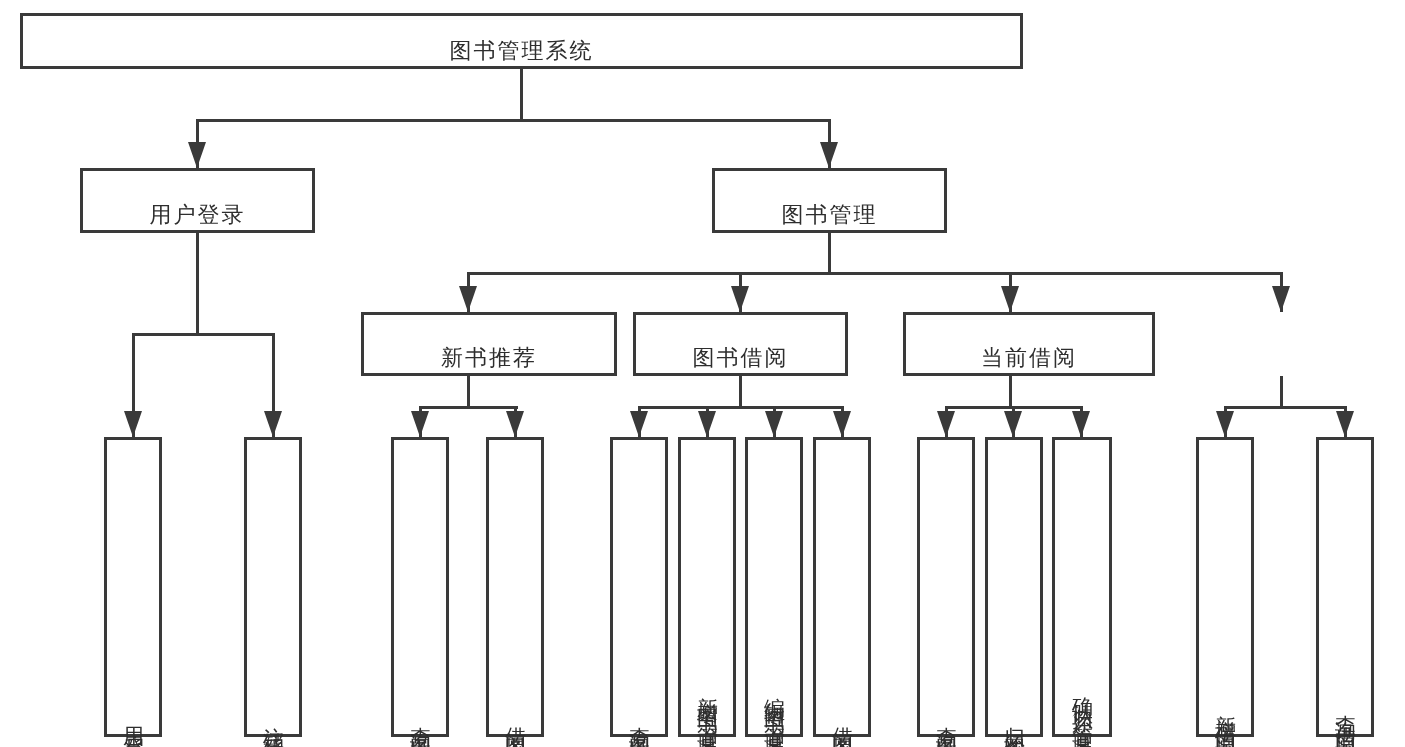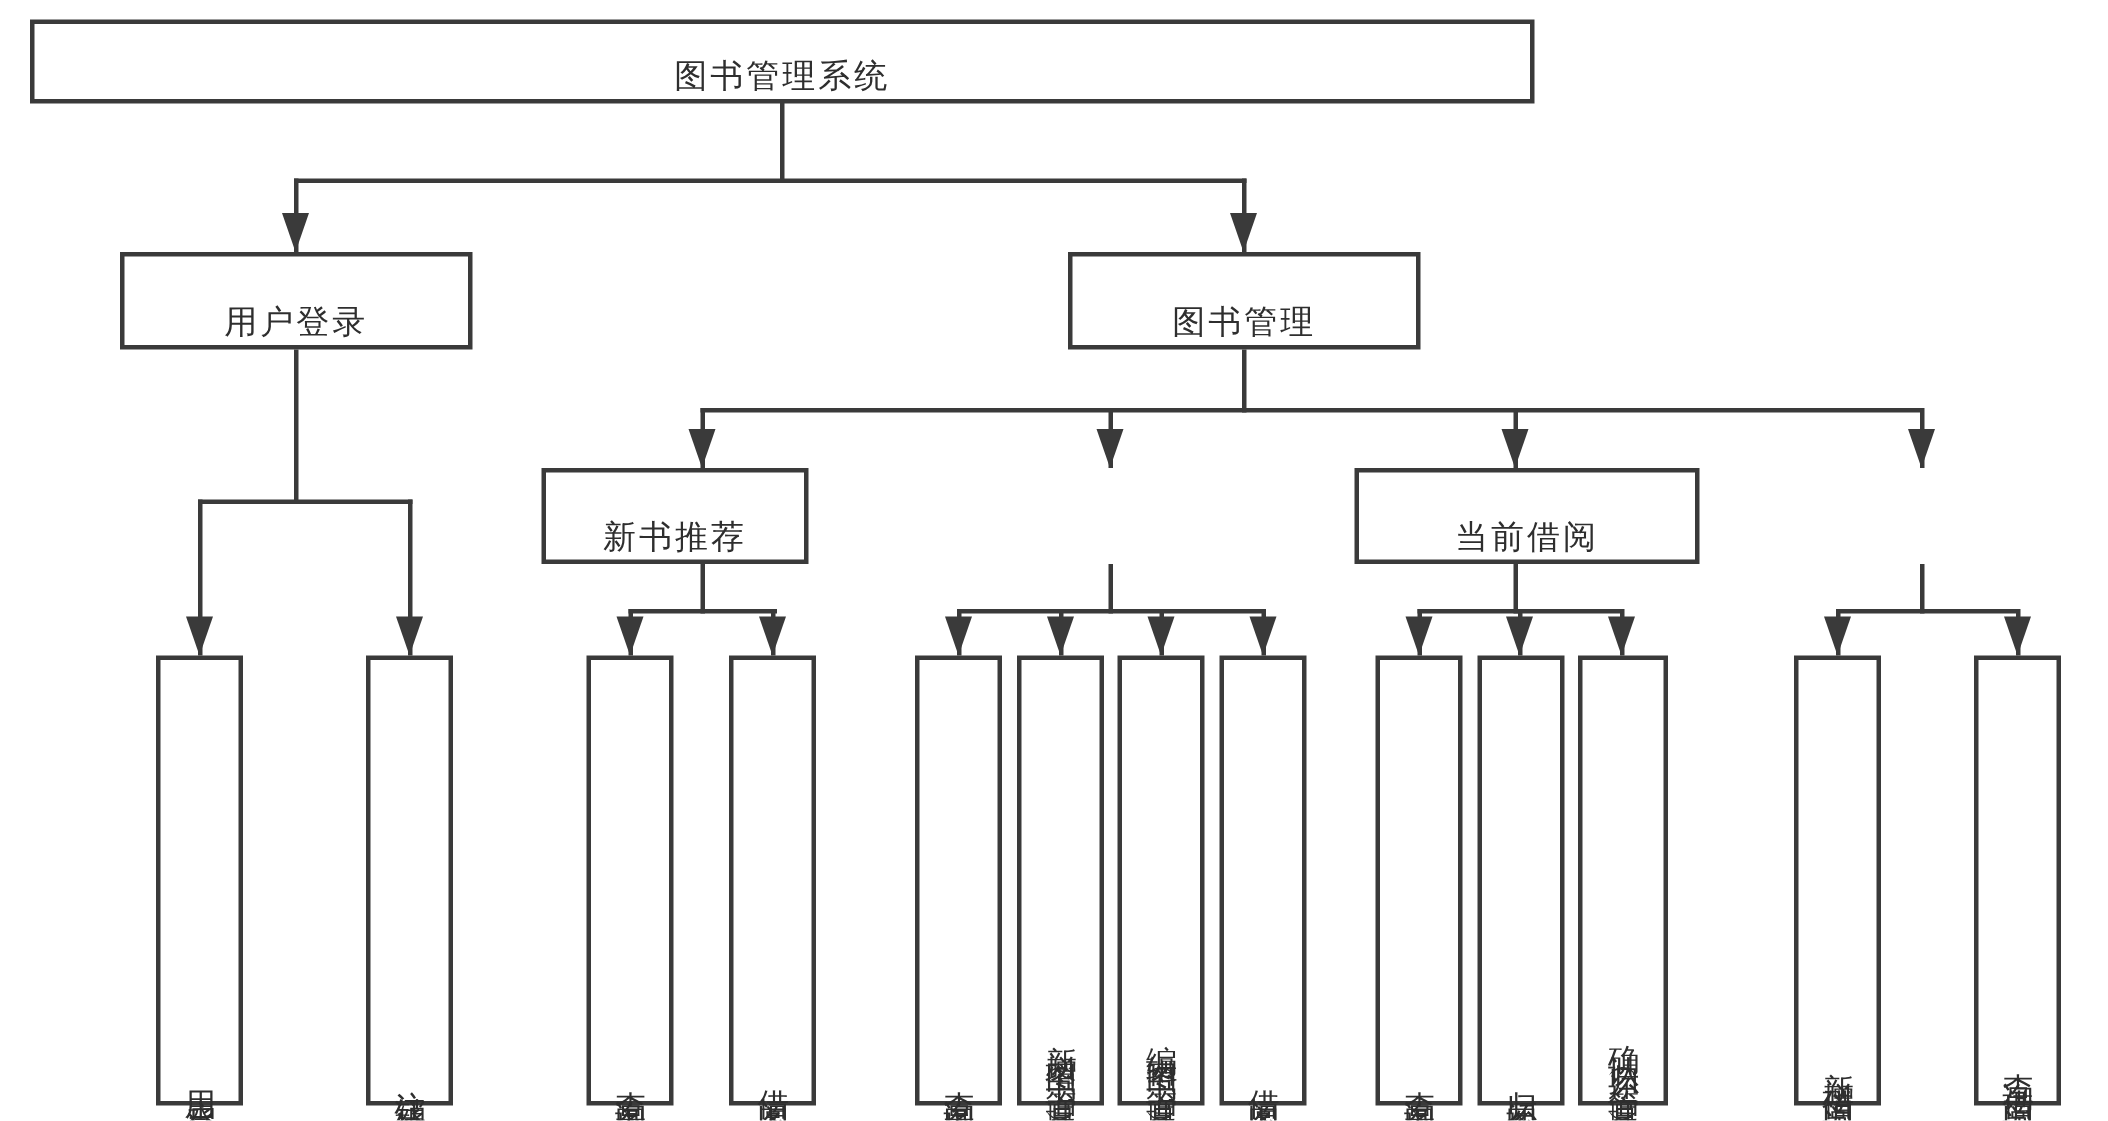--- a/index.html
+++ b/index.html
@@ -44,24 +44,27 @@
     <span class="lbl">图书管理系统</span>
   </div>
 
   <div class="box" style="left:80px;top:168px;width:235px;height:65px;">
     <span class="lbl">用户登录</span>
   </div>
   <div class="box" style="left:712px;top:168px;width:235px;height:65px;">
     <span class="lbl">图书管理</span>
   </div>
 
-  <div class="box" style="left:361px;top:312px;width:178px;height:64px;">
+  <div class="box" style="left:361px;top:312px;width:256px;height:64px;">
     <span class="lbl">新书推荐</span>
   </div>
-  <div class="box" style="left:903px;top:312px;width:230px;height:64px;">
+  <div class="box" style="left:633px;top:312px;width:215px;height:64px;">
+    <span class="lbl">图书借阅</span>
+  </div>
+  <div class="box" style="left:903px;top:312px;width:252px;height:64px;">
     <span class="lbl">当前借阅</span>
   </div>
 
   <div class="box leaf" style="left:104px;top:437px;width:58px;height:300px;">
     <span class="lbl">用户登录</span>
   </div>
   <div class="box leaf" style="left:244px;top:437px;width:58px;height:300px;">
     <span class="lbl">注销登录</span>
   </div>
   <div class="box leaf" style="left:391px;top:437px;width:58px;height:300px;">

